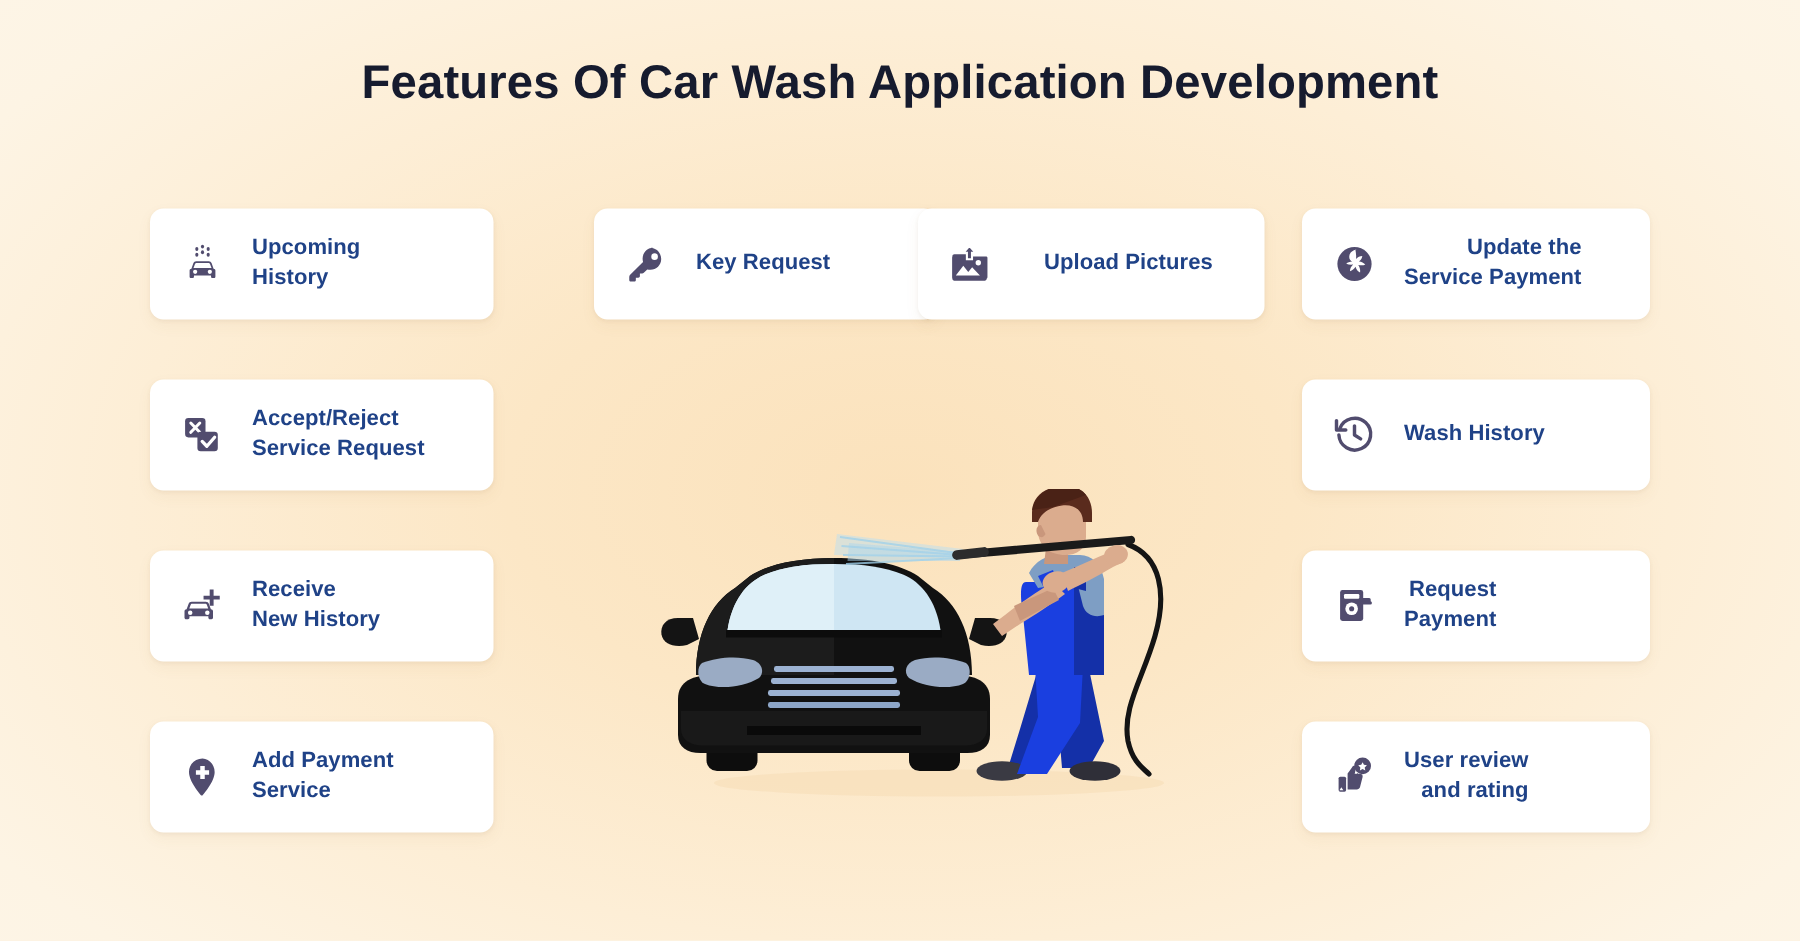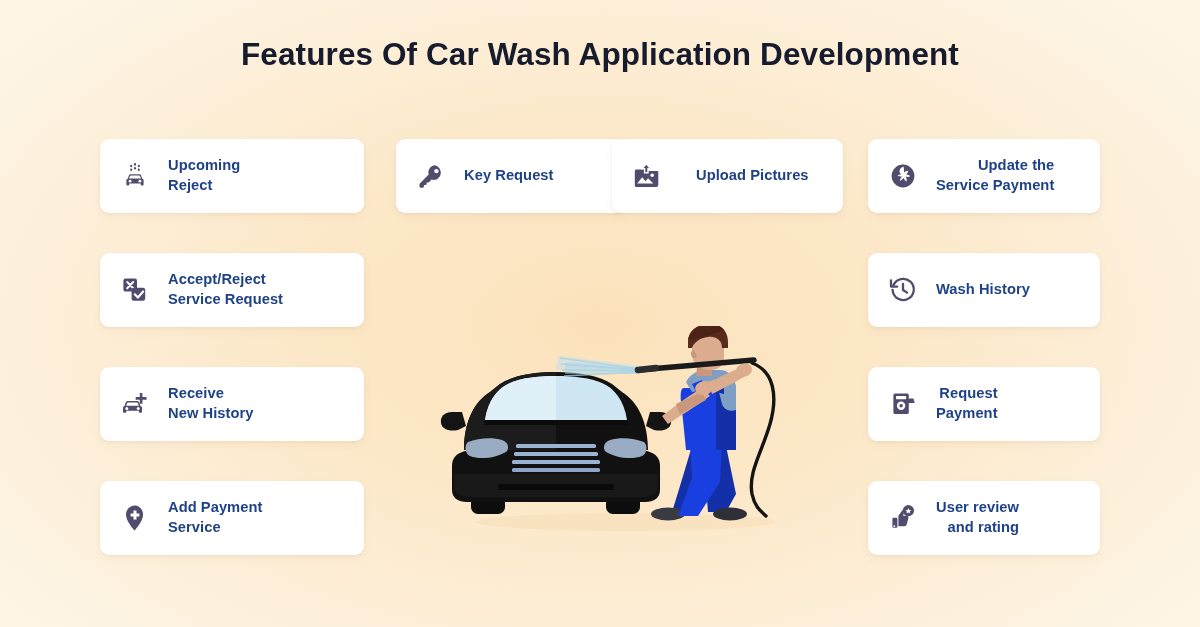--- a/index.html
+++ b/index.html
@@ -46,21 +46,21 @@
   .card {
     position: absolute;
     background: #ffffff;
     border-radius: 9px;
     box-shadow: 0 1px 3px rgba(120, 90, 40, 0.07),
                 0 4px 10px rgba(140, 105, 50, 0.055);
     display: flex;
     align-items: center;
     box-sizing: border-box;
   }
-  .card.col-left  { left: 100px;  width: 264px; padding-left: 18px; }
+  .card.col-left  { left: 100px;  width: 229px; padding-left: 18px; }
   .card.col-mid1  { left: 356px;  width: 229px; padding-left: 18px; margin-left: 40px; }
   .card.col-mid2  { left: 612px;  width: 231px; padding-left: 18px; gap: 16px; }
   .card.col-right { left: 868px;  width: 232px; padding-left: 18px; text-align: right; }
 
   .row1 { top: 139px; height: 74px; }
   .row2 { top: 253px; height: 74px; }
   .row3 { top: 367px; height: 74px; }
   .row4 { top: 481px; height: 74px; }
 
   .card-icon {
@@ -112,21 +112,21 @@
             <ellipse cx="10.2" cy="4" rx="1.05" ry="1.3"></ellipse>
             <ellipse cx="14" cy="2.4" rx="1.05" ry="1.3"></ellipse>
             <ellipse cx="17.8" cy="4" rx="1.05" ry="1.3"></ellipse>
             <ellipse cx="10.2" cy="7.8" rx="1.05" ry="1.3"></ellipse>
             <ellipse cx="14" cy="6.2" rx="1.05" ry="1.3"></ellipse>
             <ellipse cx="17.8" cy="7.8" rx="1.05" ry="1.3"></ellipse>
           </svg>
         </div>
         <div class="card-label">
           <span class="ln">Upcoming</span>
-          <span class="ln">Reject</span>
+          <span class="ln">History</span>
         </div>
       </div>
       <div class="card col-mid1 row1">
         <div class="card-icon">
           <svg width="28" height="28" viewBox="0 0 28 28" fill="currentColor">
             <path d="M18.6 3.2c-4 0-7.2 3.2-7.2 7.2 0 .8.1 1.5.3 2.2L3.1 21.2c-.4.4-.6.9-.6 1.4v2c0 .6.5 1.1 1.1 1.1h2.2c.6 0 1.1-.5 1.1-1.1v-1.5h1.6c.6 0 1.1-.5 1.1-1.1v-1.6h1.5c.4 0 .8-.2 1.1-.5l2.3-2.3c.7.2 1.4.3 2.1.3 4 0 7.2-3.2 7.2-7.2s-3.2-7.5-7.2-7.5z"></path>
             <circle cx="19.4" cy="9.1" r="2.2" fill="#fff"></circle>
           </svg>
         </div>
         <div class="card-label">

